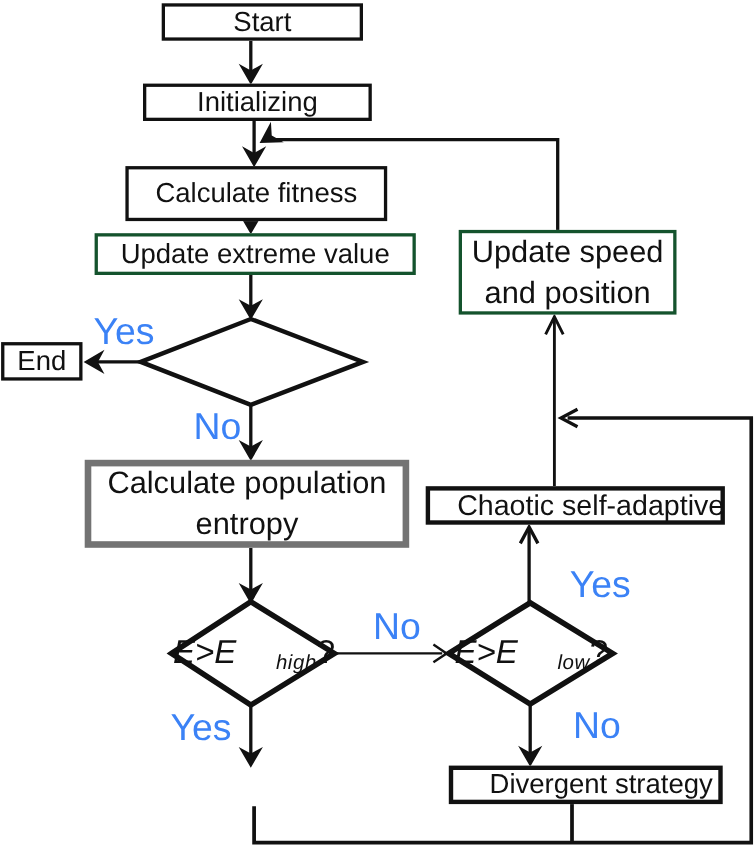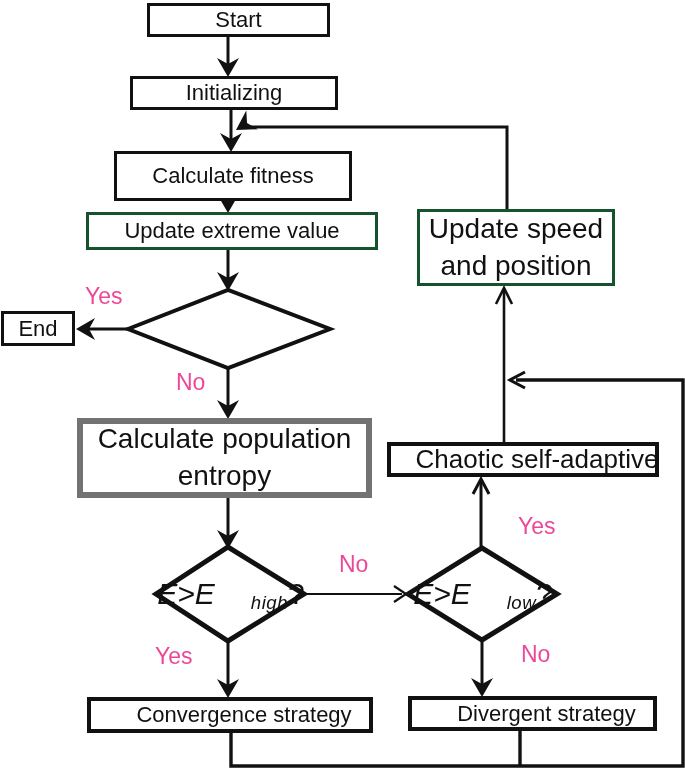--- a/index.html
+++ b/index.html
@@ -4,33 +4,33 @@
 <style>
   html,body{margin:0;padding:0;background:#ffffff;}
   .canvas{
     position:relative;width:685px;height:770px;background:#ffffff;
     font-family:"Liberation Sans",sans-serif;color:#111111;overflow:hidden;
   }
   .wires{position:absolute;left:0;top:0;z-index:1;}
   .node{
     position:absolute;z-index:2;background:#ffffff;box-sizing:border-box;
     display:flex;align-items:center;justify-content:center;text-align:center;
-    font-size:22px;line-height:1.32;color:#111111;
+    font-size:25px;line-height:1.32;color:#111111;
   }
   .nowrap{white-space:nowrap;}
   .b3{border:3px solid #111111;}
   .b4{border:4px solid #111111;padding-left:28px;}
   .b5{border:3px solid #14532d;}
   .b6{border:6px solid #737373;}
   .dlabel{
     position:absolute;z-index:3;transform:translate(-50%,-50%);
     white-space:nowrap;font-size:28px;color:#111111;text-align:center;
   }
   .elabel{
-    position:absolute;z-index:3;white-space:nowrap;font-size:23px;color:#ec4899;
+    position:absolute;z-index:3;white-space:nowrap;font-size:34px;color:#3b82f6;
   }
   .it{font-style:italic;}
   .dsub{font-style:italic;font-size:0.62em;vertical-align:-0.25em;letter-spacing:0.5px;margin-left:36px;}
   .dq{font-style:normal;}
 </style>
 </head>
 <body>
 
 <div class="canvas">
 
@@ -120,23 +120,20 @@
   </div>
 
   <div class="node b5" style="left:417px;top:209px;width:198px;height:77px;font-size:28px">
     <span>Update speed and position</span>
   </div>
 
   <div class="node b4 nowrap" style="left:387px;top:442px;width:272px;height:35px;font-size:26px">
     <span>Chaotic self-adaptive</span>
   </div>
 
-  <div class="node b4 nowrap" style="left:87px;top:697px;width:286px;height:36px">
-    <span>Convergence strategy</span>
-  </div>
 
   <div class="node b4 nowrap" style="left:408px;top:696px;width:249px;height:35px">
     <span>Divergent strategy</span>
   </div>
 
 
   <div class="dlabel" style="left:231px;top:595px;font-size:30px"><span class="it">E&gt;E</span><span class="dsub">high</span><span class="dq">?</span></div>
 
   <div class="dlabel" style="left:483px;top:595px;font-size:30px"><span class="it">E&gt;E</span><span class="dsub">low</span><span class="dq">?</span></div>
 

